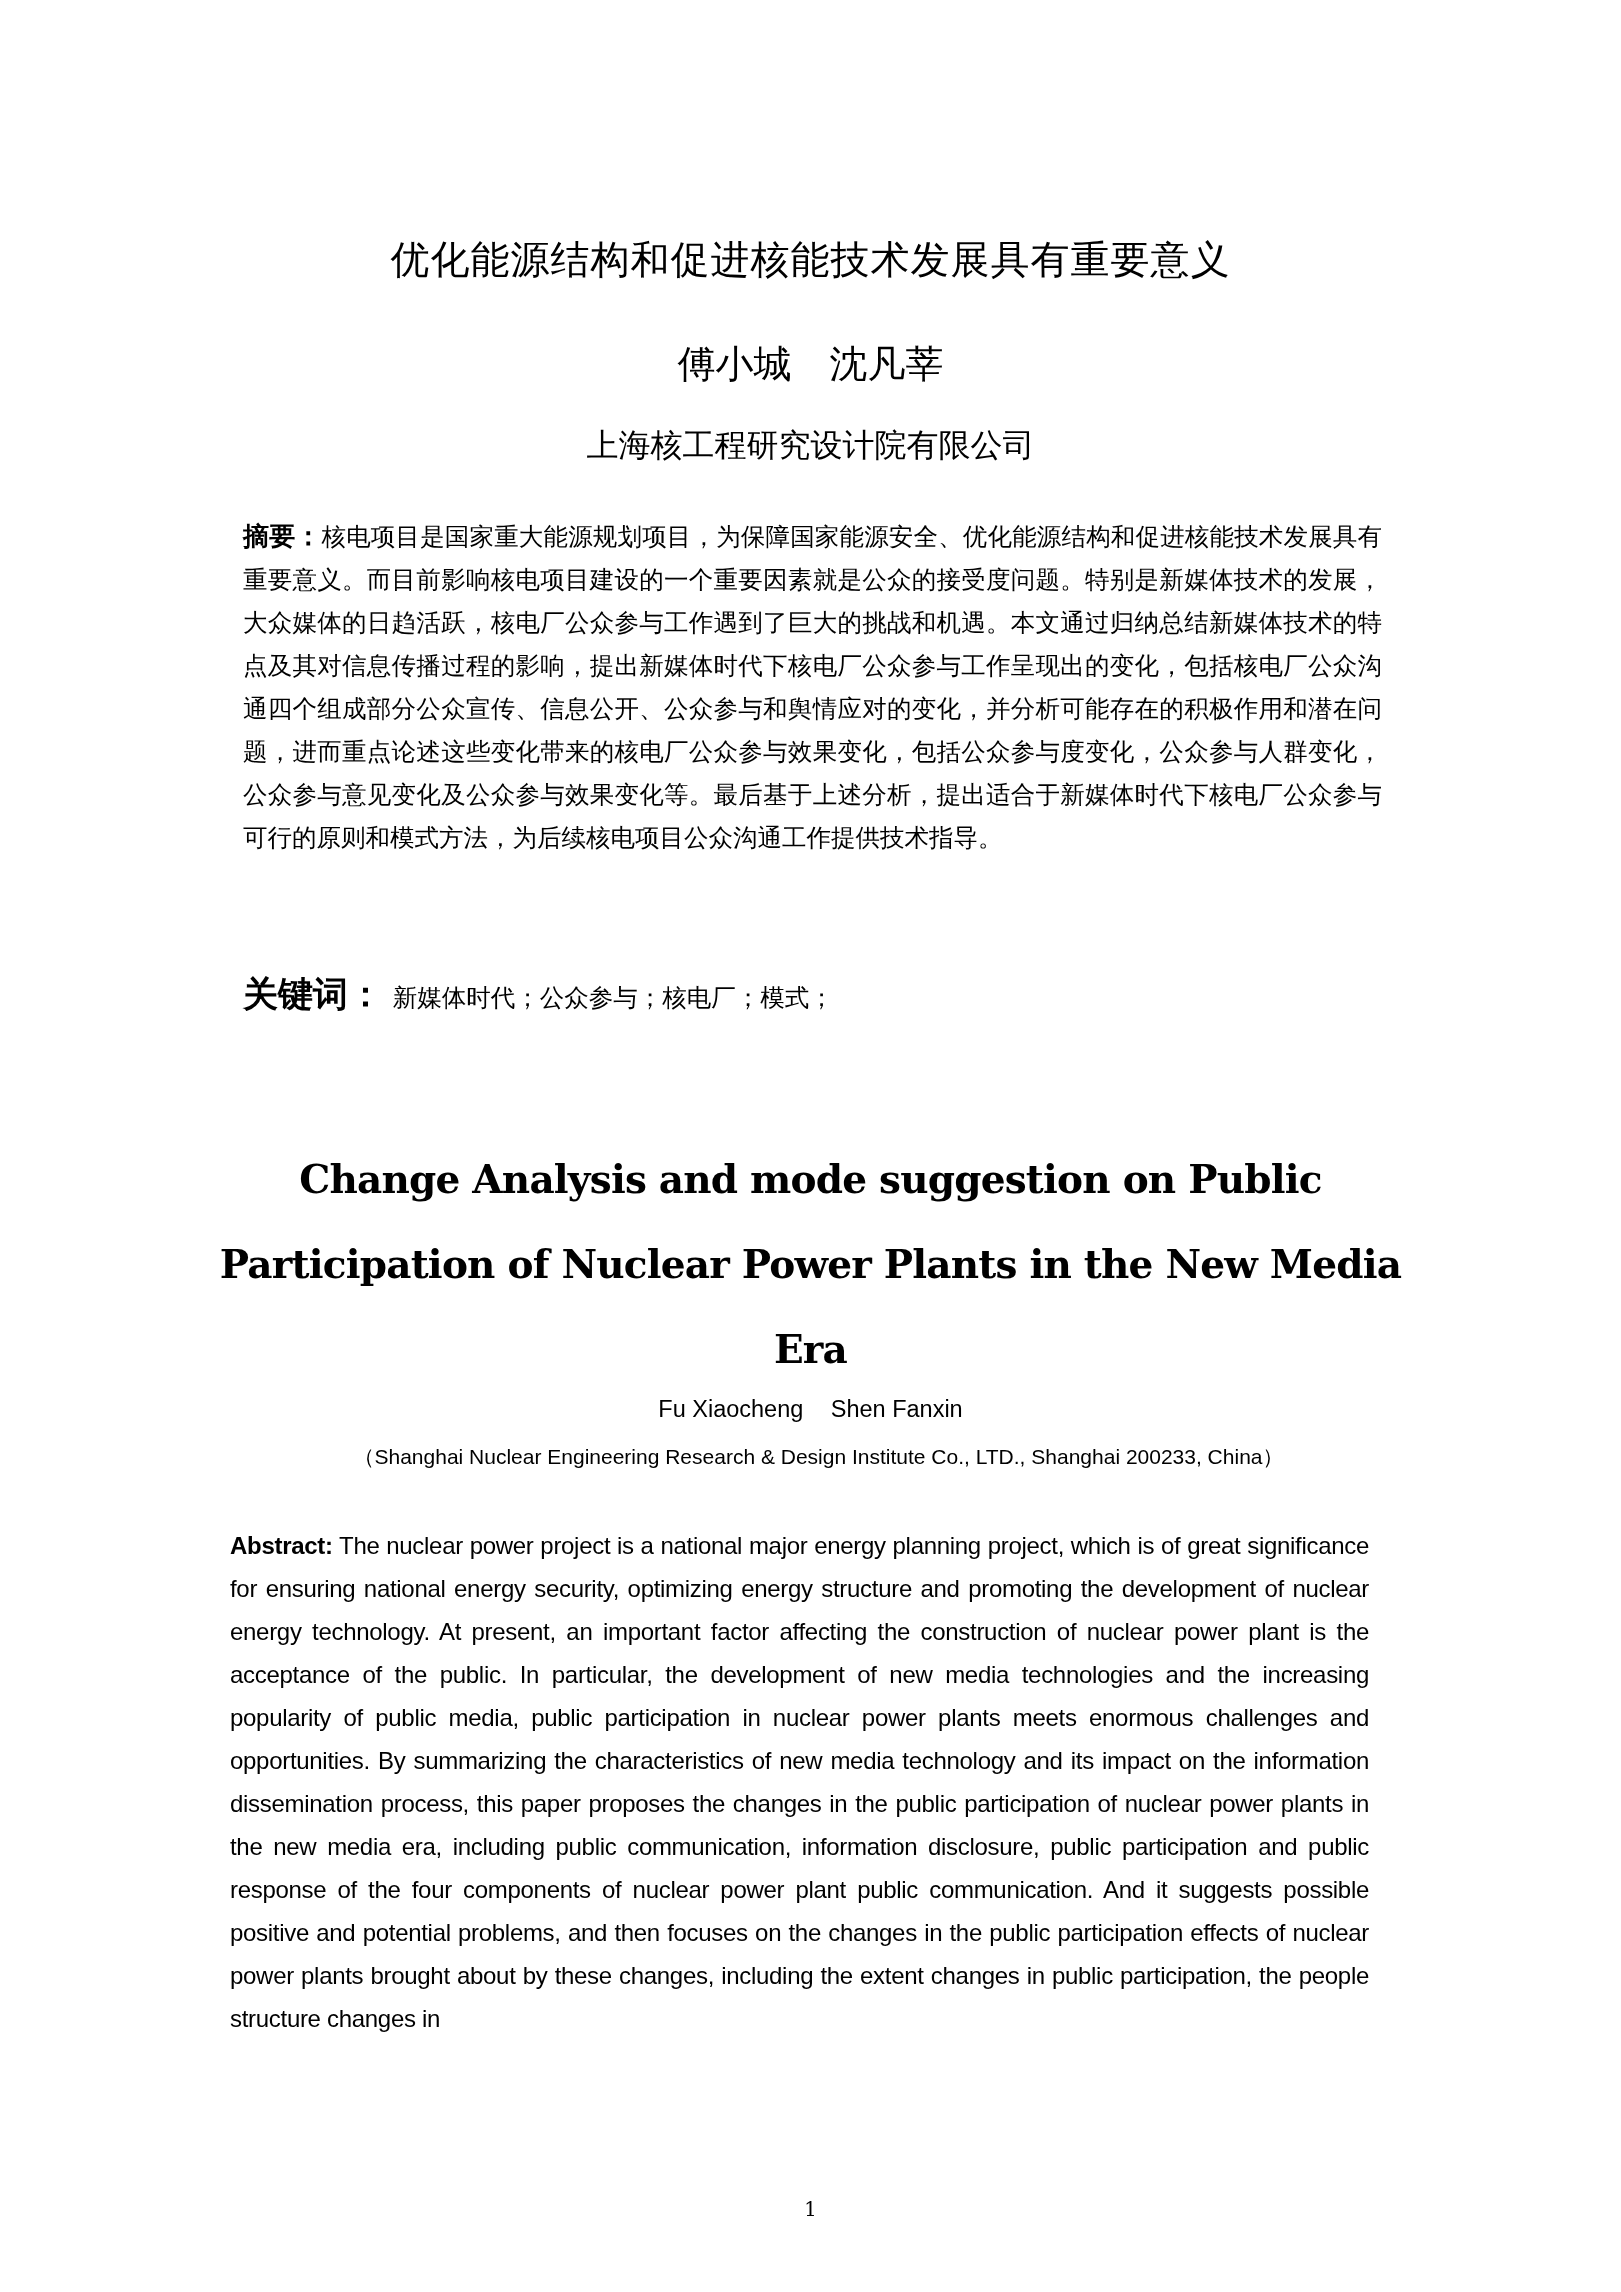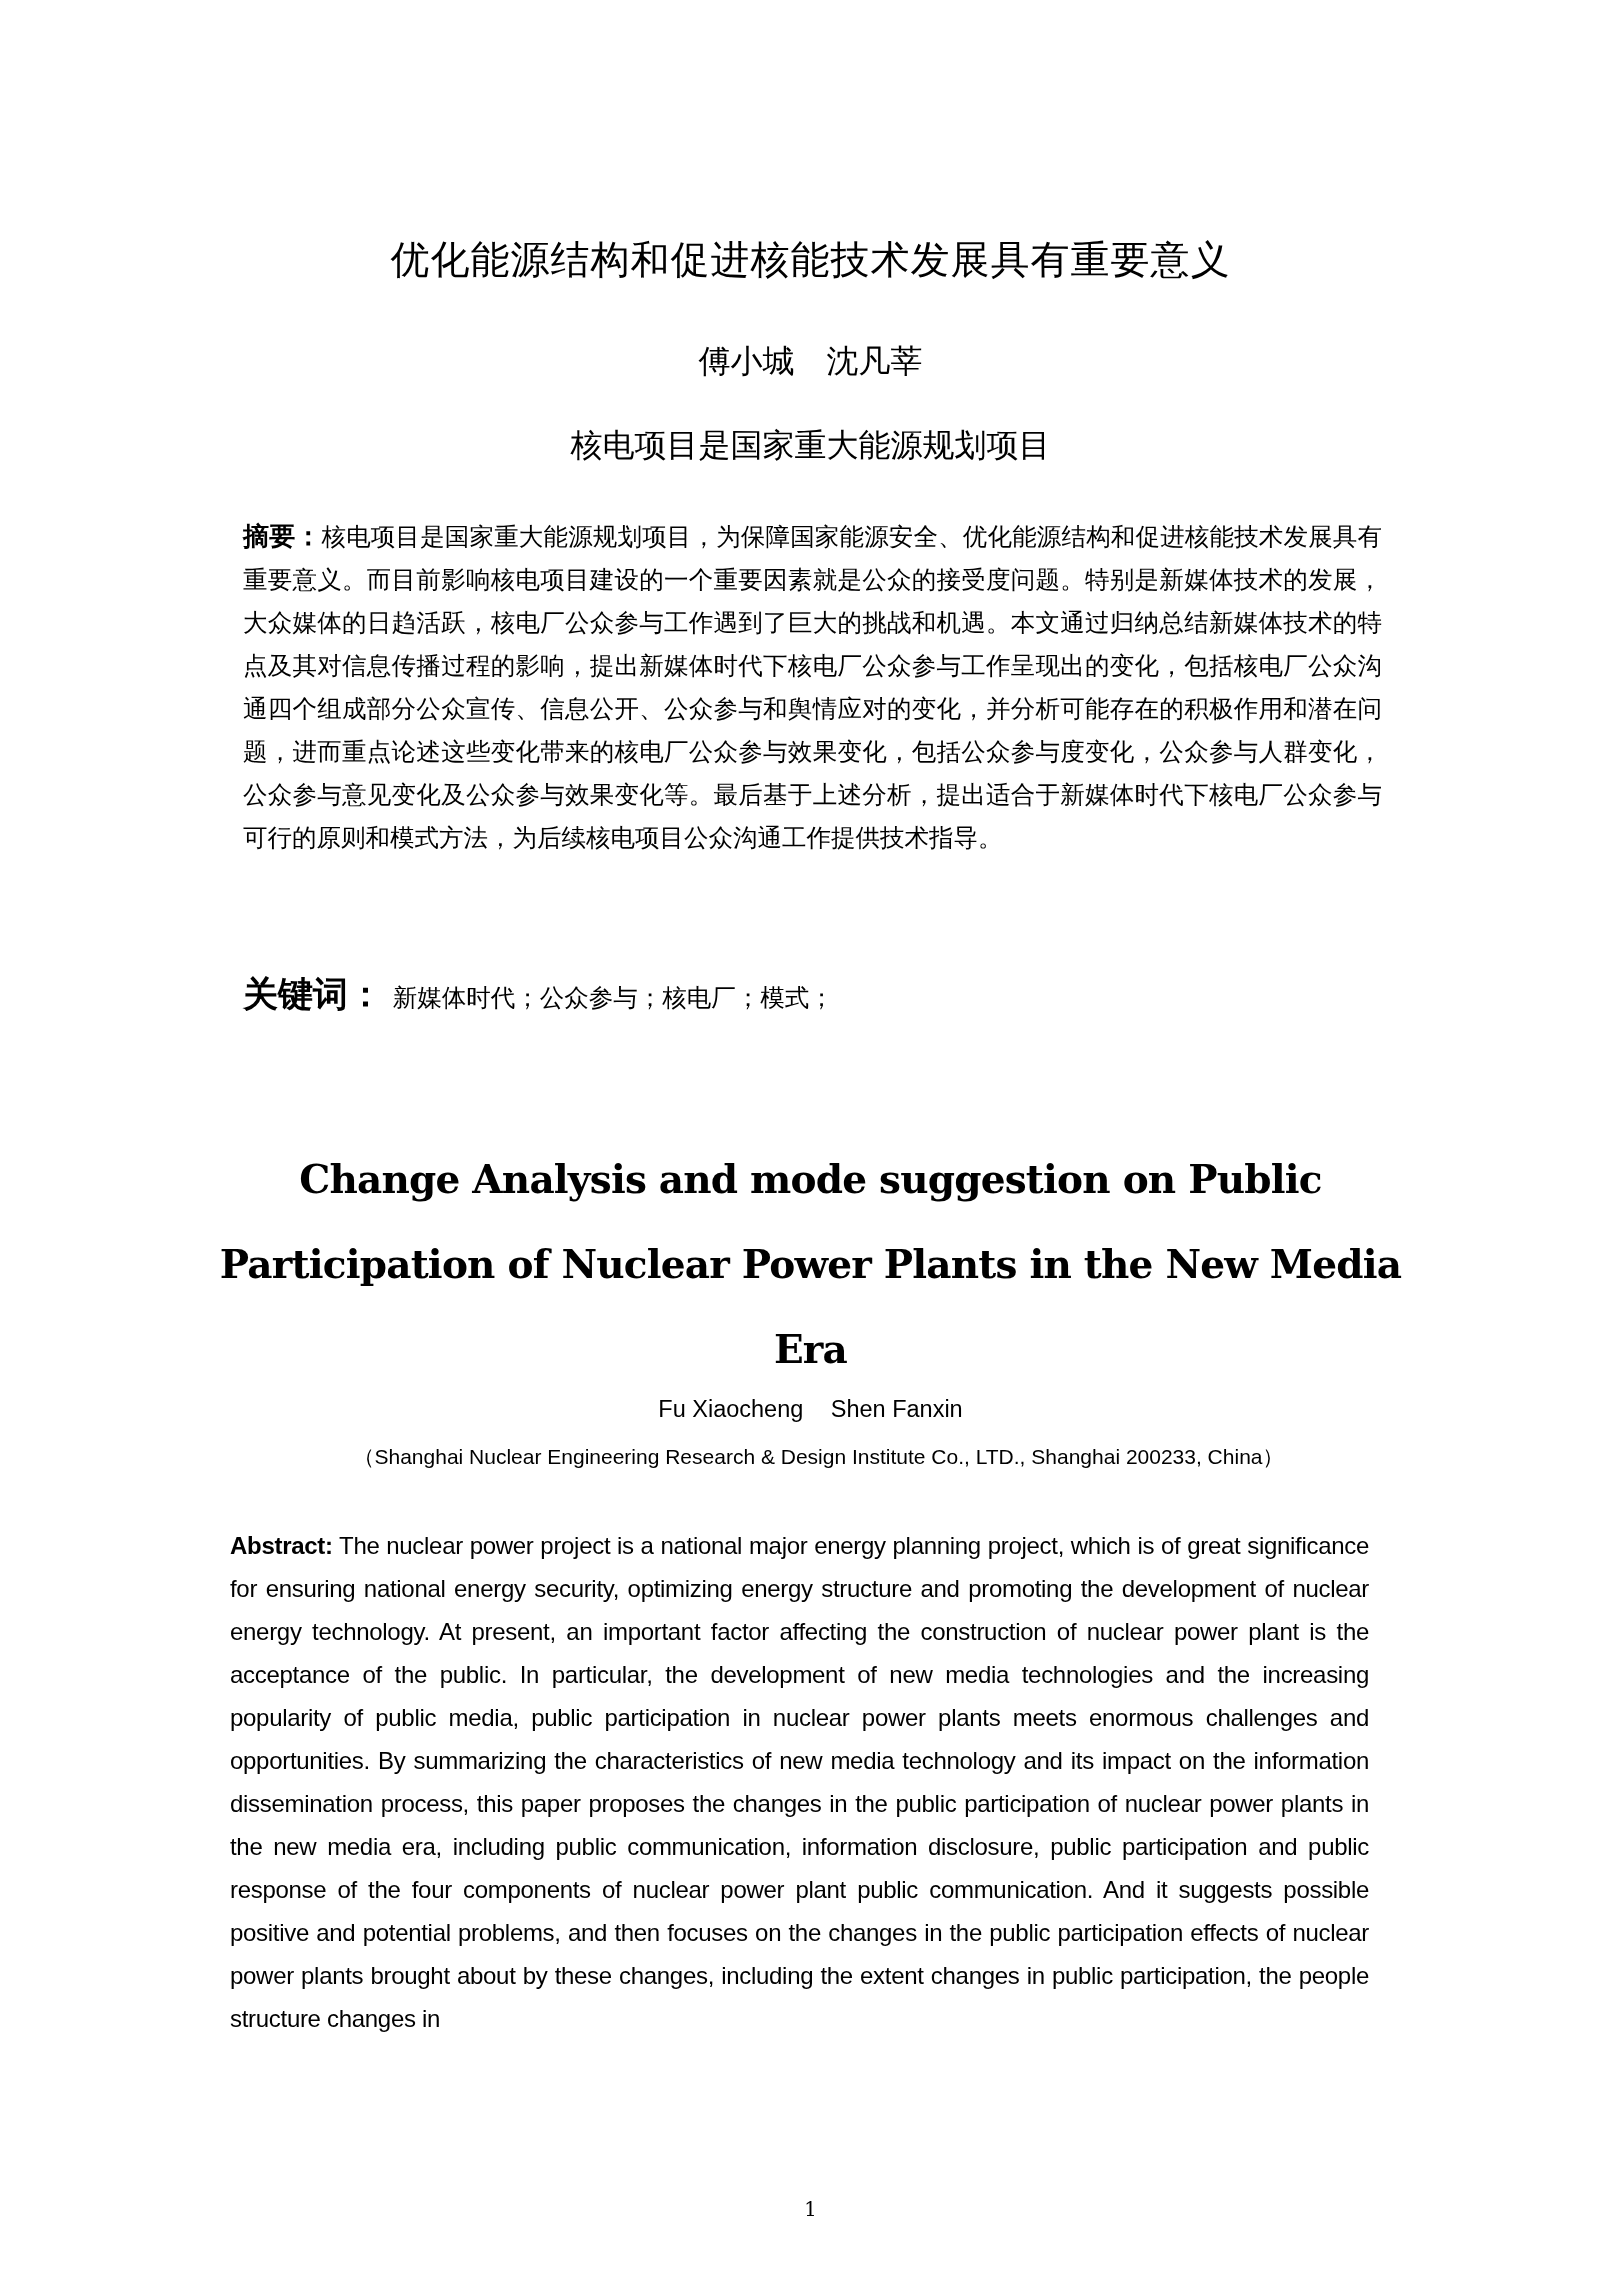--- a/index.html
+++ b/index.html
@@ -2,21 +2,21 @@
 <html><head>
 <meta charset="utf-8">
 <style>
   html, body { margin: 0; padding: 0; background: #ffffff; }
   body { width: 1621px; height: 2293px; position: relative; color: #000; overflow: hidden; }
   .page { position: absolute; left: 0; top: 0; width: 1621px; height: 2293px; background: #fff; }
 
   .cn-title { position: absolute; left: 0; width: 1621px; top: 240px; text-align: center;
     font-family: "DejaVu Sans", sans-serif; font-size: 39px; letter-spacing: 1px; line-height: 1; }
   .cn-authors { position: absolute; left: 0; width: 1621px; top: 345px; text-align: center;
-    font-family: "DejaVu Sans", sans-serif; font-size: 32px; line-height: 1; word-spacing: 9.8px; }
+    font-family: "DejaVu Sans", sans-serif; font-size: 38px; line-height: 1; word-spacing: 9.8px; }
   .cn-affil { position: absolute; left: 0; width: 1621px; top: 429px; text-align: center;
     font-family: "DejaVu Sans", sans-serif; font-size: 32px; line-height: 1; }
 
   .cn-abstract { position: absolute; left: 243px; width: 1139px; top: 515px;
     font-family: "DejaVu Sans", sans-serif; font-size: 24.5px; line-height: 43px; text-align: justify; }
   .cn-label { font-size: 26px; font-weight: bold; }
 
   .cn-keywords { position: absolute; left: 243px; width: 1139px; top: 980px;
     font-family: "DejaVu Sans", sans-serif; font-size: 24.5px; line-height: 28px; }
   .cn-keywords .cn-label { font-size: 35px; font-weight: bold; margin-right: 9.8px; }
@@ -36,21 +36,21 @@
   .page-number { position: absolute; left: 0; width: 1621px; top: 2200px; text-align: center;
     font-family: "DejaVu Serif", serif; font-size: 19.6px; line-height: 1; }
 </style>
 </head>
 <body>
 
 <div class="page">
 
   <div class="cn-title">优化能源结构和促进核能技术发展具有重要意义</div>
   <div class="cn-authors">傅小城　沈凡莘</div>
-  <div class="cn-affil">核电项目是国家重大能源规划项目</div>
+  <div class="cn-affil">上海核工程研究设计院有限公司</div>
 
   <div class="cn-abstract">
     <span class="cn-label">摘要：</span><span>核电项目是国家重大能源规划项目，为保障国家能源安全、优化能源结构和促进核能技术发展具有重要意义。而目前影响核电项目建设的一个重要因素就是公众的接受度问题。特别是新媒体技术的发展，大众媒体的日趋活跃，核电厂公众参与工作遇到了巨大的挑战和机遇。本文通过归纳总结新媒体技术的特点及其对信息传播过程的影响，提出新媒体时代下核电厂公众参与工作呈现出的变化，包括核电厂公众沟通四个组成部分公众宣传、信息公开、公众参与和舆情应对的变化，并分析可能存在的积极作用和潜在问题，进而重点论述这些变化带来的核电厂公众参与效果变化，包括公众参与度变化，公众参与人群变化，公众参与意见变化及公众参与效果变化等。最后基于上述分析，提出适合于新媒体时代下核电厂公众参与可行的原则和模式方法，为后续核电项目公众沟通工作提供技术指导。</span>
   </div>
 
   <div class="cn-keywords">
     <span class="cn-label">关键词：</span><span>新媒体时代；公众参与；核电厂；模式；</span>
   </div>
 
   <div class="en-title">Change Analysis and mode suggestion on Public Participation of Nuclear Power Plants in the New Media Era</div>

